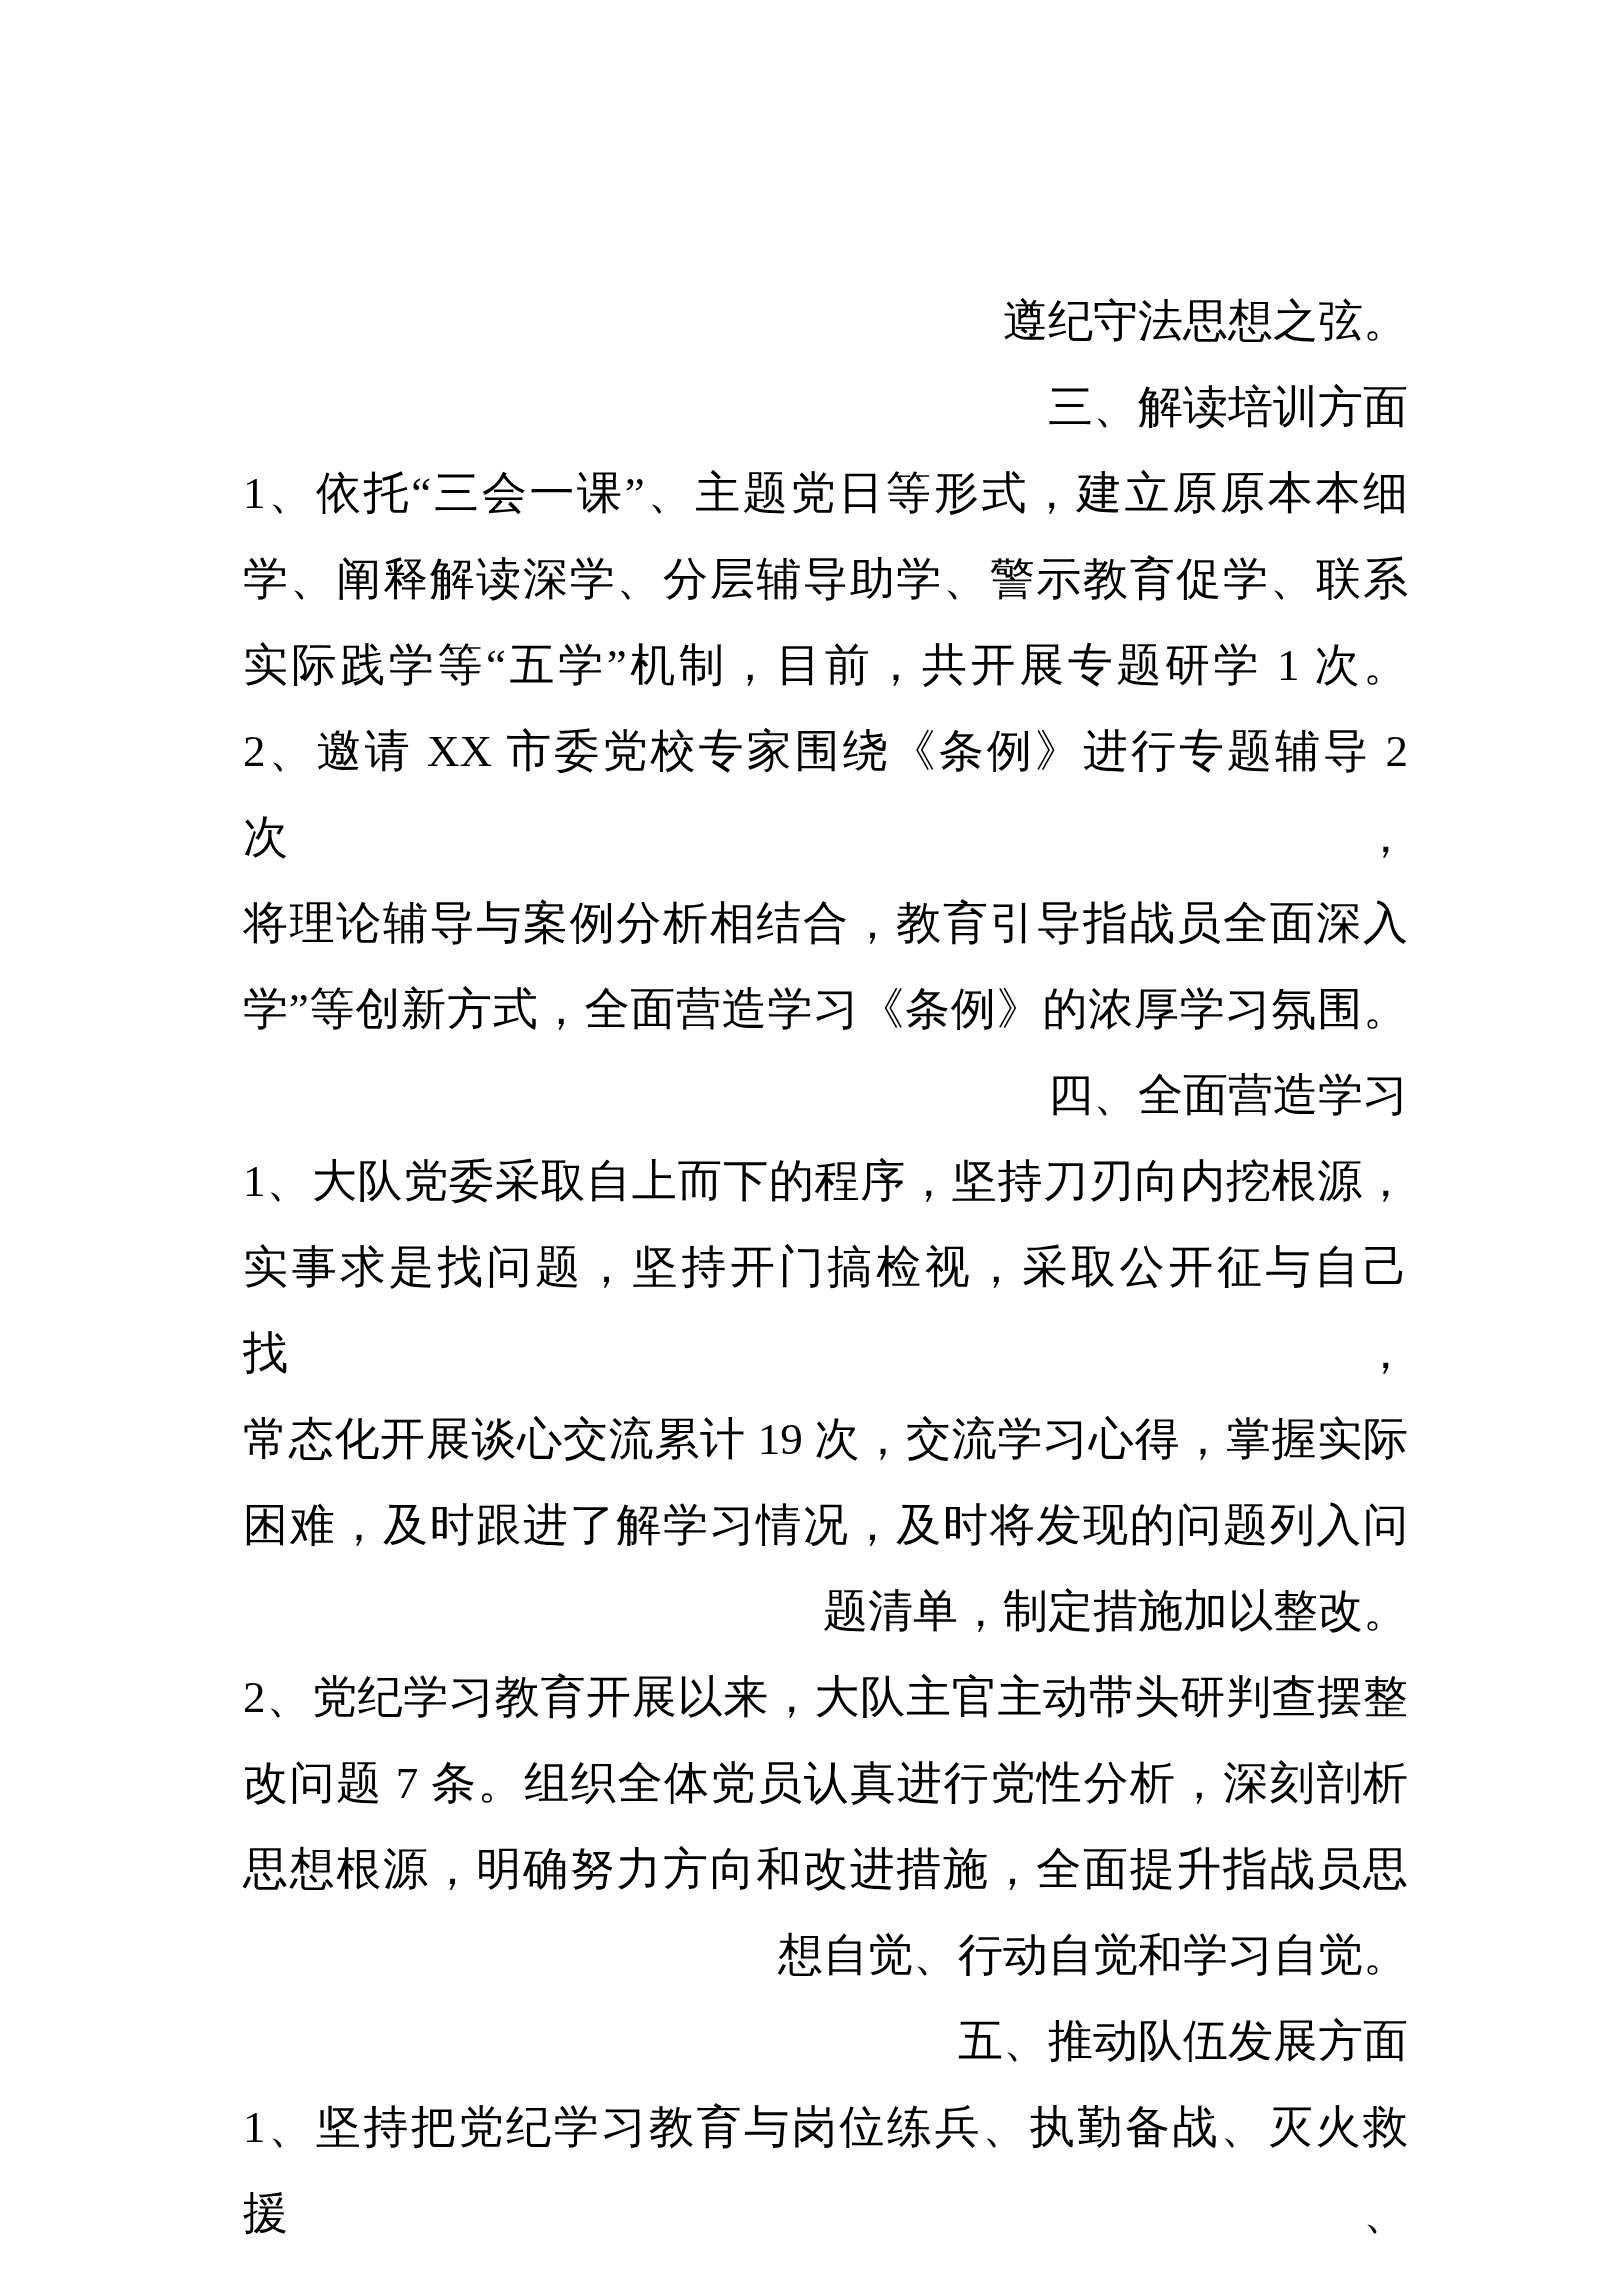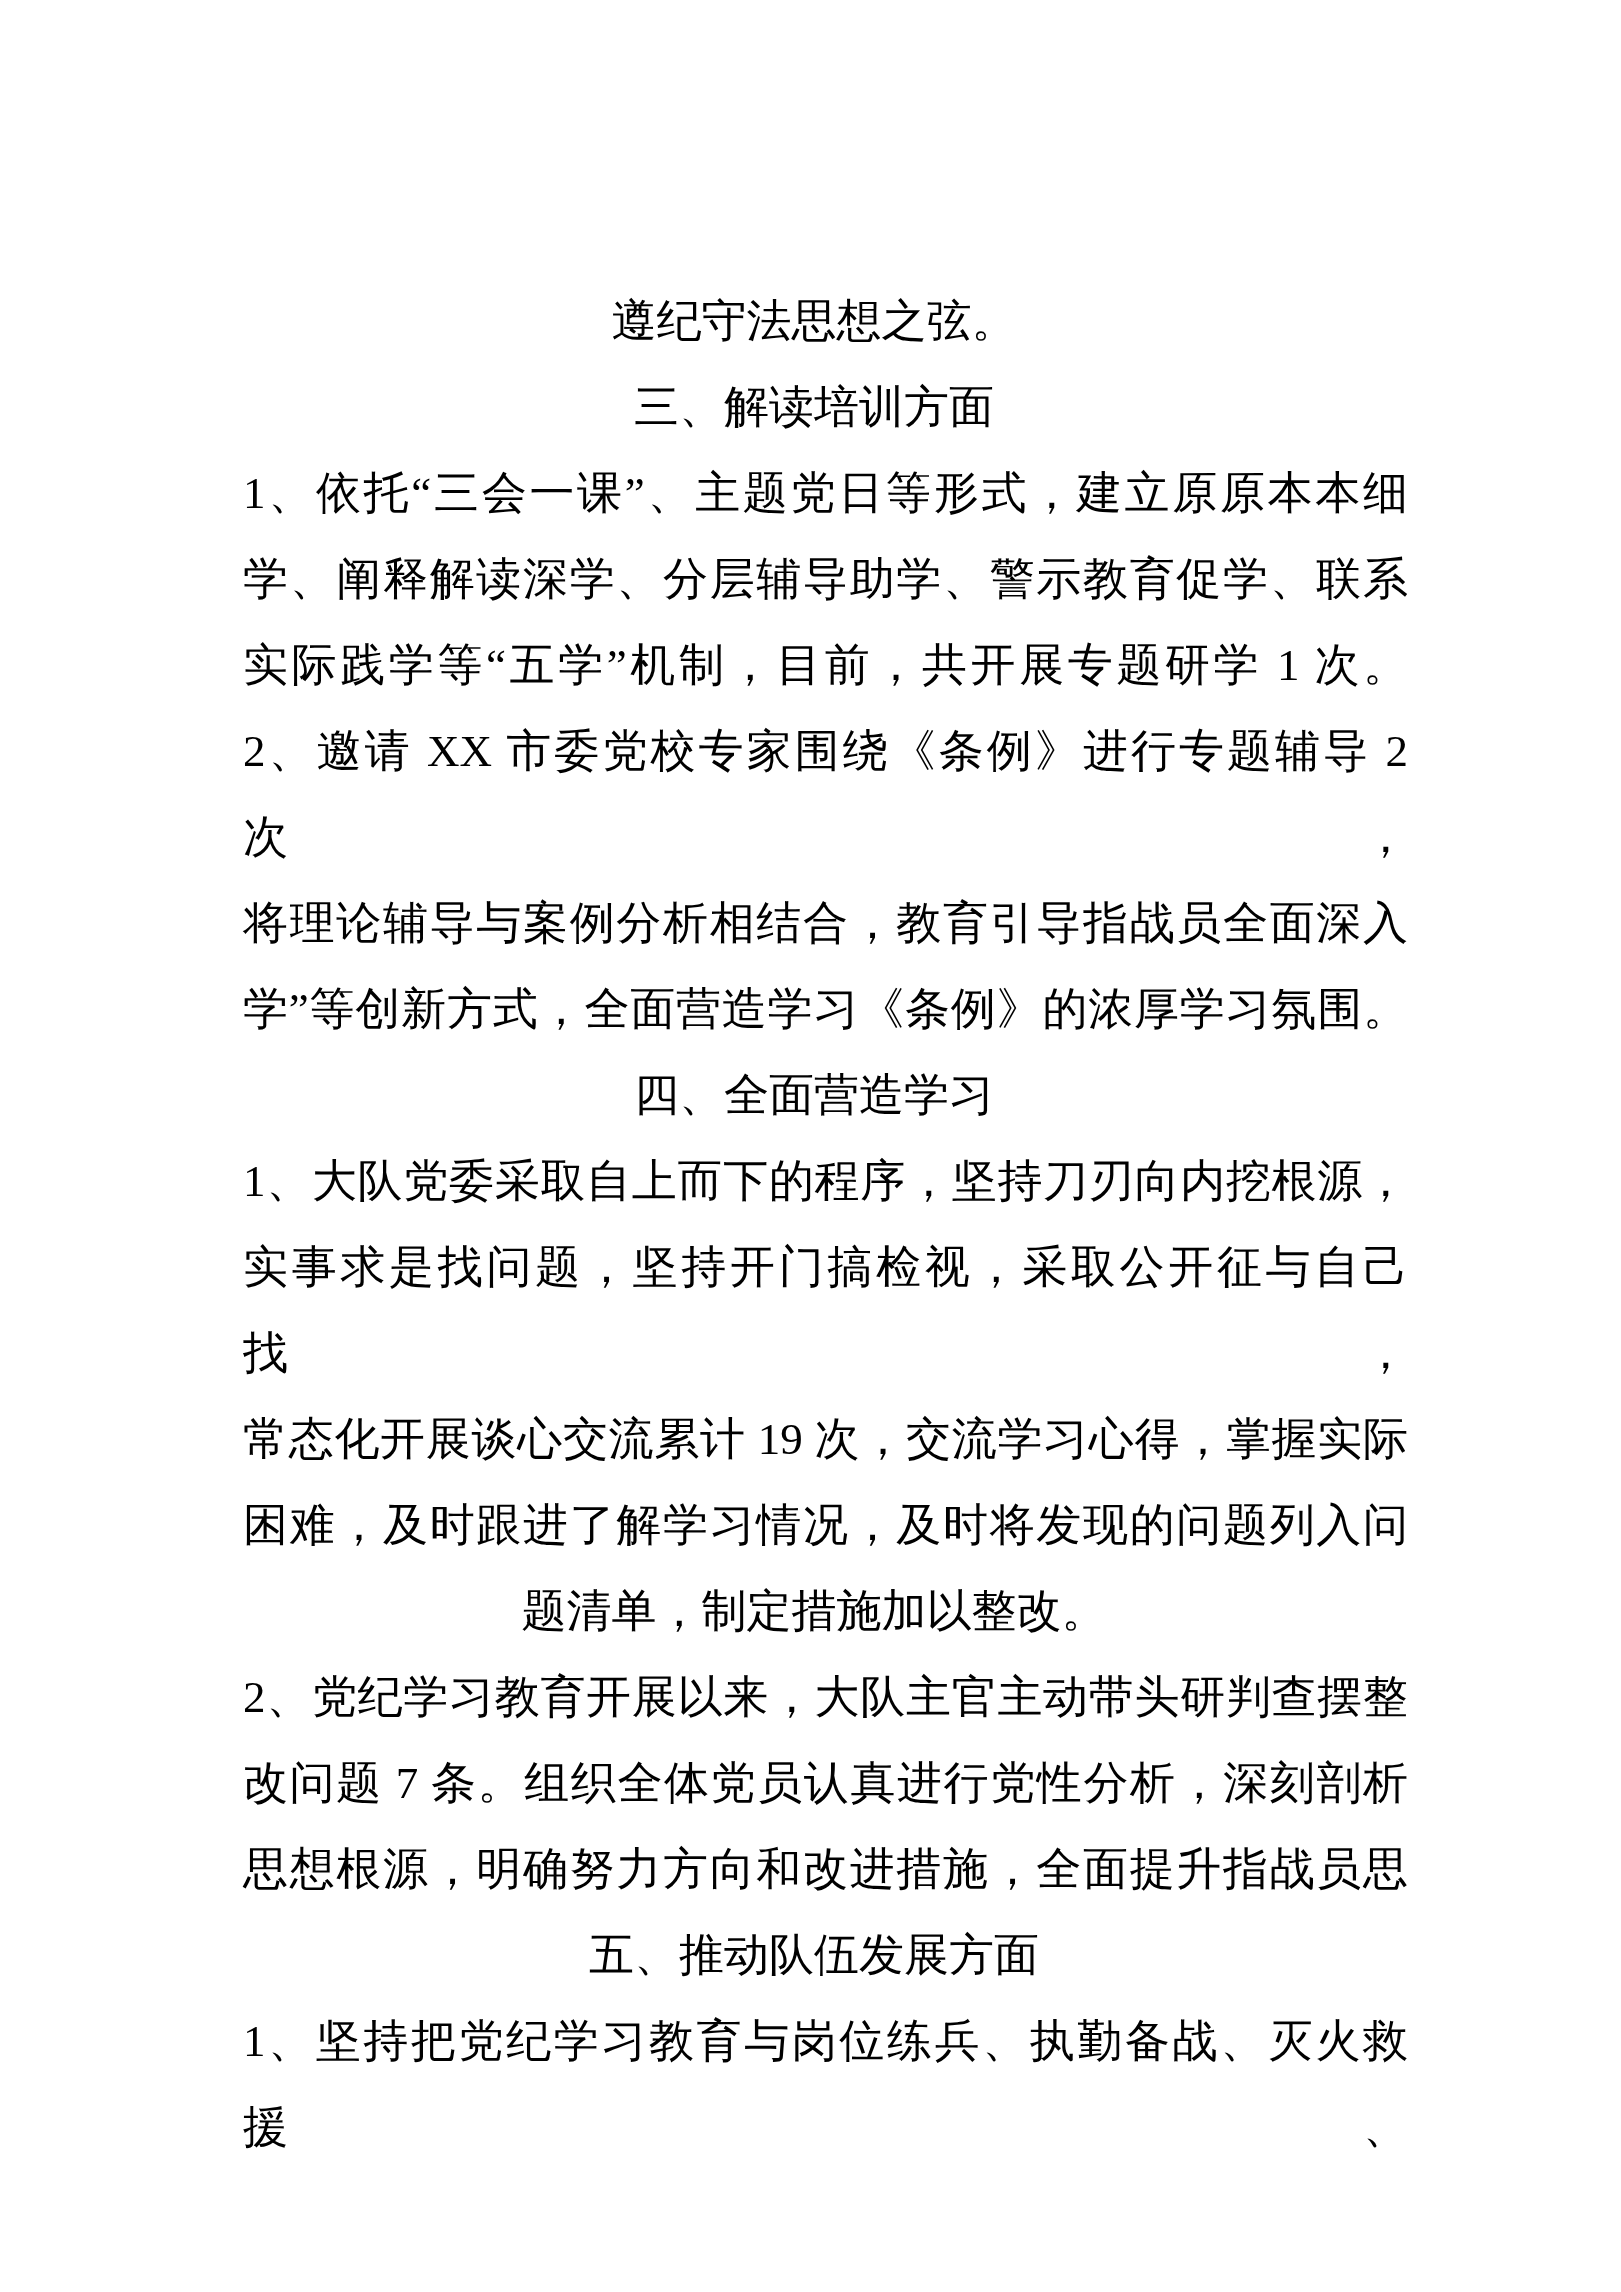--- a/index.html
+++ b/index.html
@@ -18,21 +18,21 @@
     position: absolute;
     left: 220px;
     top: 278px;
     width: 1188px;
   }
   .line {
     font-family: "Liberation Serif", "DejaVu Serif", serif;
     font-size: 45px;
     line-height: 86px;
     color: #000000;
-    text-align: center;
+    text-align: right;
   }
   .line.justify {
     text-align: justify;
     text-align-last: justify;
     text-justify: inter-character;
     margin-left: 23px;
   }
 </style>
 </head>
 <body>
@@ -49,17 +49,18 @@
     <div class="line justify">学”等创新方式，全面营造学习《条例》的浓厚学习氛围。</div>
     <div class="line">四、全面营造学习</div>
     <div class="line justify">1、大队党委采取自上而下的程序，坚持刀刃向内挖根源，</div>
     <div class="line justify">实事求是找问题，坚持开门搞检视，采取公开征与自己找，</div>
     <div class="line justify">常态化开展谈心交流累计 19 次，交流学习心得，掌握实际</div>
     <div class="line justify">困难，及时跟进了解学习情况，及时将发现的问题列入问</div>
     <div class="line">题清单，制定措施加以整改。</div>
     <div class="line justify">2、党纪学习教育开展以来，大队主官主动带头研判查摆整</div>
     <div class="line justify">改问题 7 条。组织全体党员认真进行党性分析，深刻剖析</div>
     <div class="line justify">思想根源，明确努力方向和改进措施，全面提升指战员思</div>
+    <div class="line">想自觉、行动自觉和学习自觉。</div>
     <div class="line">五、推动队伍发展方面</div>
     <div class="line justify">1、坚持把党纪学习教育与岗位练兵、执勤备战、灭火救援、</div>
   </div>
 </div>
 
 
 </body></html>

